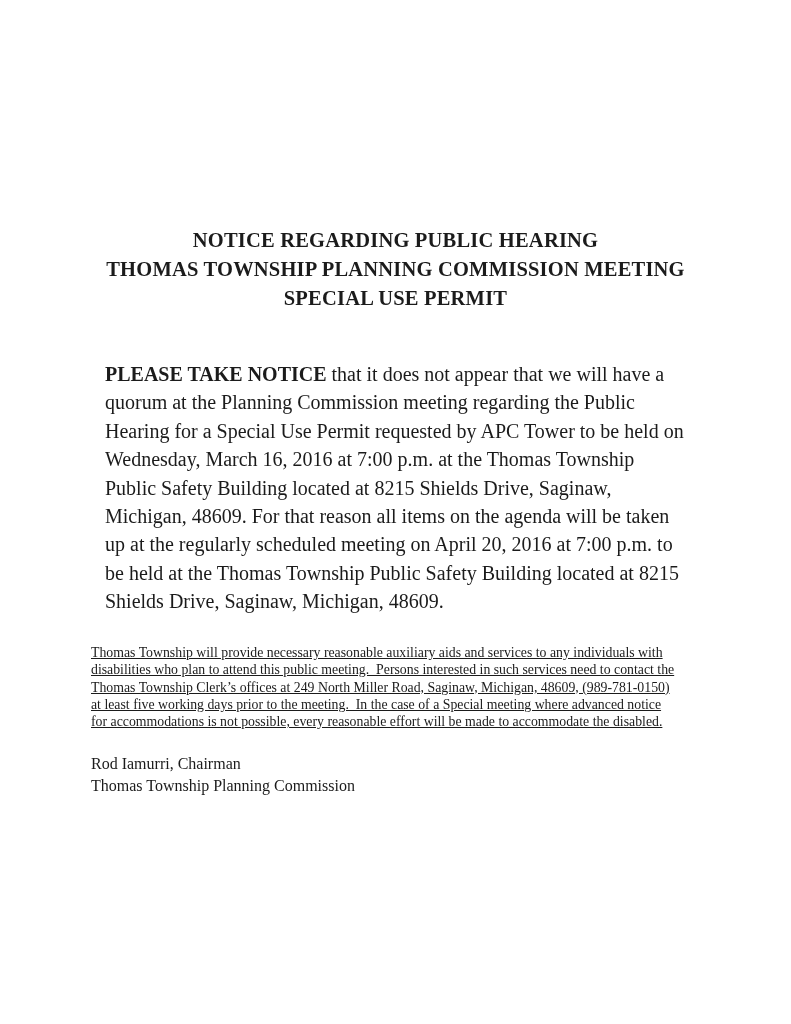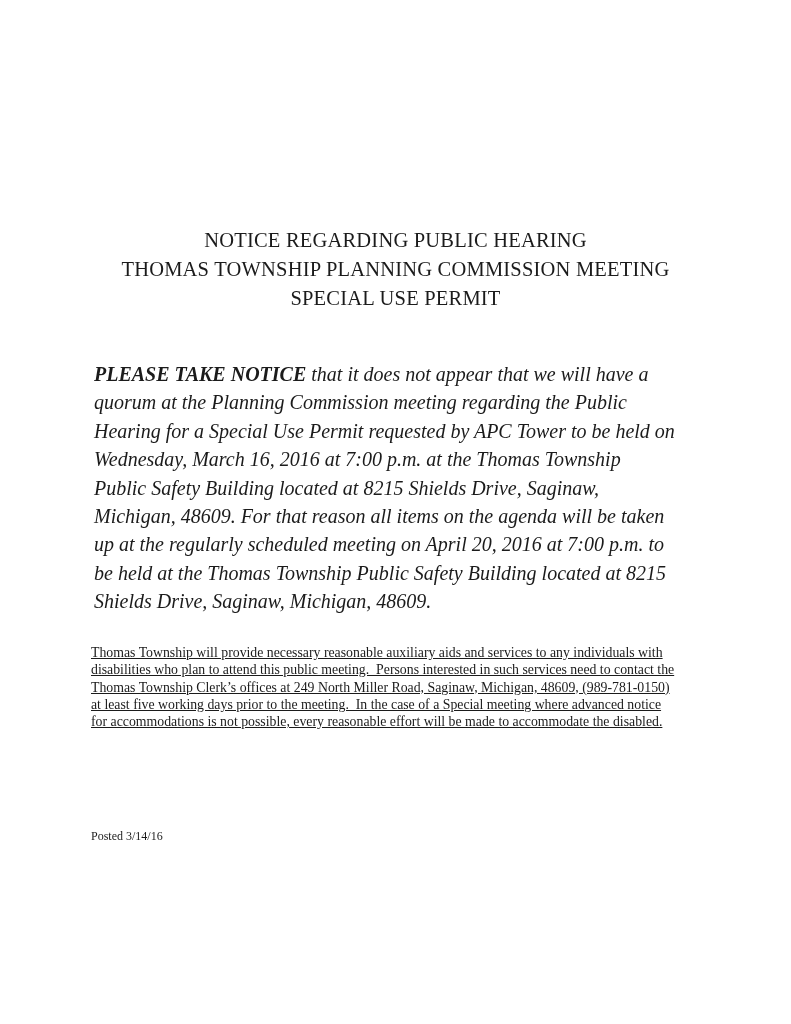--- a/index.html
+++ b/index.html
@@ -15,35 +15,34 @@
     overflow: hidden;
     font-family: "Liberation Serif", "DejaVu Serif", serif;
     color: #1b1b1b;
   }
   .title-block {
     position: absolute;
     top: 226px;
     left: 0;
     width: 791px;
     text-align: center;
-    font-weight: normal;
+    font-weight: bold;
     font-size: 20.5px;
     line-height: 29px;
     white-space: pre-line;
     letter-spacing: 0.2px;
   }
   .notice-paragraph {
     position: absolute;
     top: 360px;
-    left: 94px;
+    left: 105px;
     width: 660px;
     font-size: 20px;
     line-height: 28.4px;
     white-space: pre;
-    font-style: italic;
   }
   .notice-lead {
     font-weight: bold;
   }
   .accessibility-paragraph {
     position: absolute;
     top: 644px;
     left: 91px;
     width: 660px;
     font-size: 13.8px;
@@ -88,16 +87,17 @@
 up at the regularly scheduled meeting on April 20, 2016 at 7:00 p.m. to
 be held at the Thomas Township Public Safety Building located at 8215
 Shields Drive, Saginaw, Michigan, 48609.</span></div>
 
   <div class="accessibility-paragraph">Thomas Township will provide necessary reasonable auxiliary aids and services to any individuals with
 disabilities who plan to attend this public meeting.  Persons interested in such services need to contact the
 Thomas Township Clerk’s offices at 249 North Miller Road, Saginaw, Michigan, 48609, (989-781-0150)
 at least five working days prior to the meeting.  In the case of a Special meeting where advanced notice
 for accommodations is not possible, every reasonable effort will be made to accommodate the disabled.</div>
 
+  <div class="signature-block">Rod Iamurri, Chairman
+Thomas Township Planning Commission</div>
 
-  <div class="posted-line">Posted 3/14/16</div>
 
 </div>
 
 </body></html>

